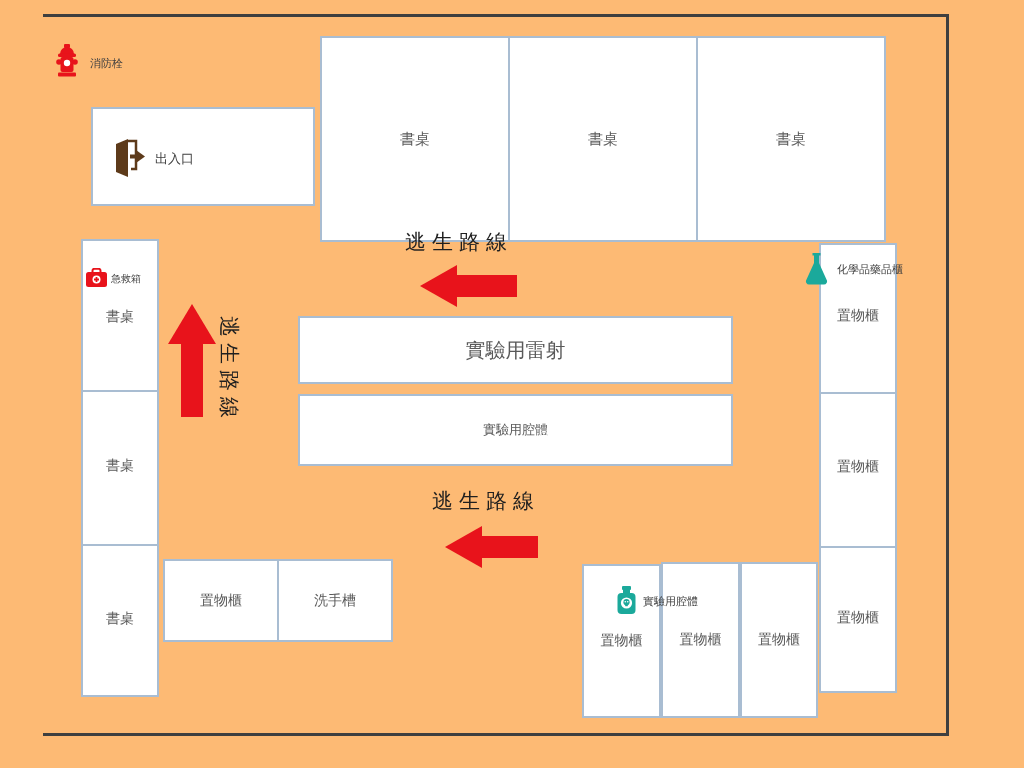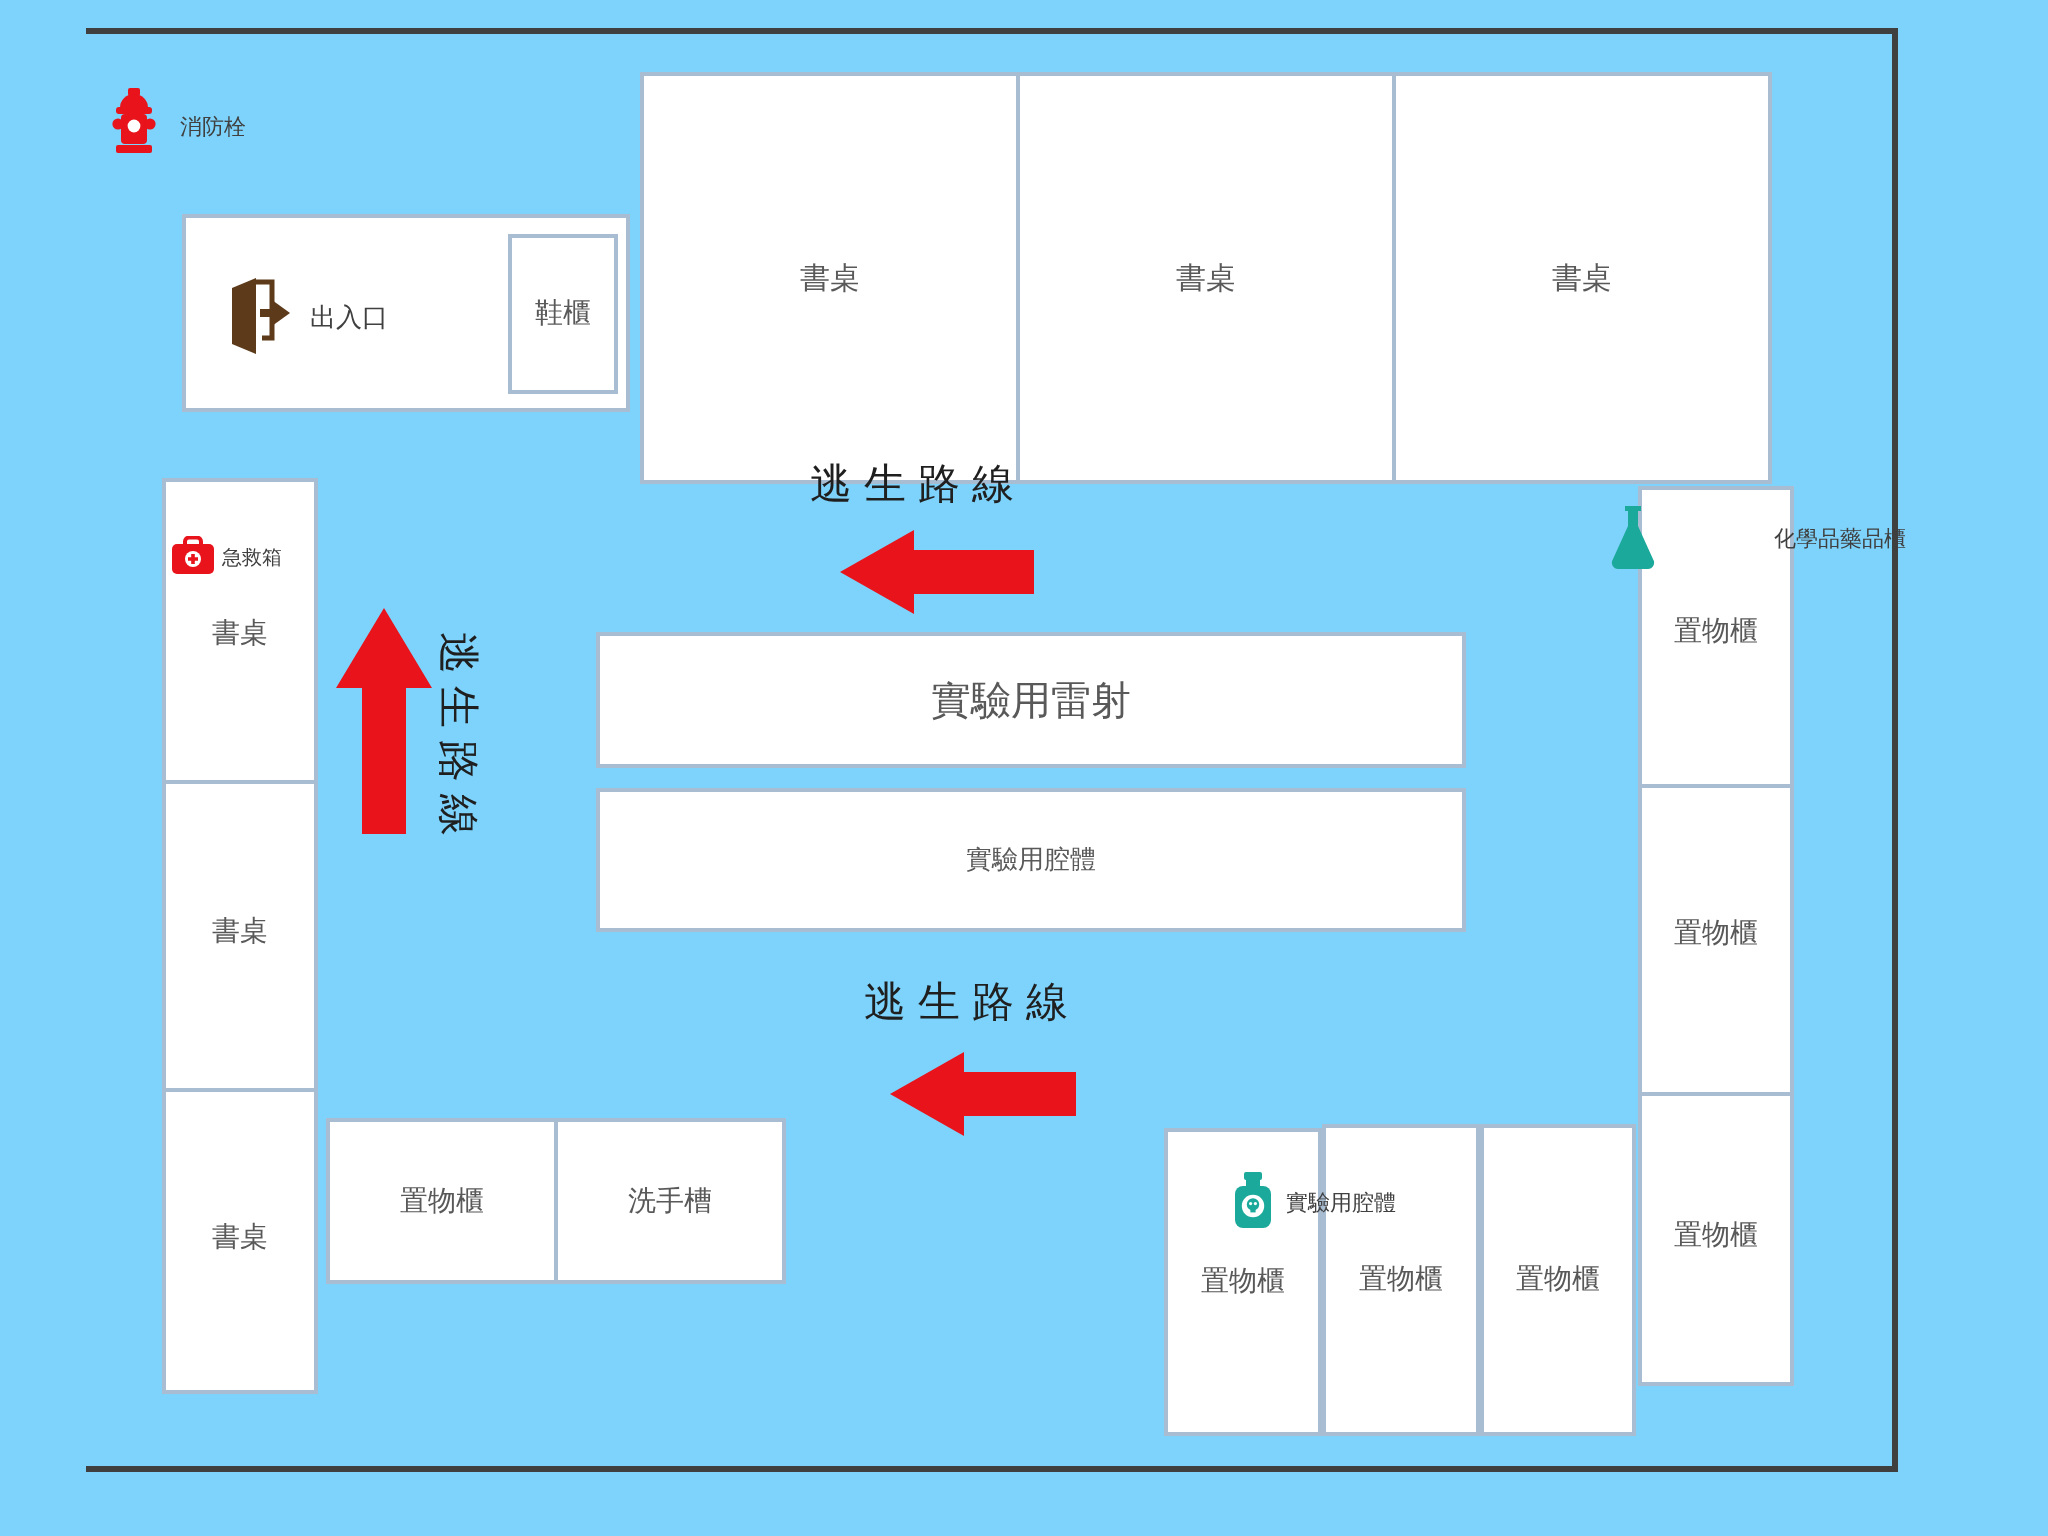--- a/index.html
+++ b/index.html
@@ -1,20 +1,20 @@
 <!DOCTYPE html>
 <html style="--line: #a9bdd2; --wall: #3f3f3f; --red: #e8131b; --teal: #1ba99b; --brown: #5d3a1a; --label: #595959; --dark: #1f1f1f;"><head>
 <meta charset="utf-8">
 <style>
   :root{
     --line:#a9bdd2; --wall:#3f3f3f; --red:#e8131b; --teal:#1ba99b;
     --brown:#5d3a1a; --label:#595959; --dark:#1f1f1f;
   }
   html,body{margin:0;padding:0;background:#fff;}
-  .stage{position:relative;width:1024px;height:768px;background:#7dd3fc;overflow:hidden;
+  .stage{position:relative;width:1024px;height:768px;background:#fdba74;overflow:hidden;
          font-family:Liberation Sans, sans-serif;}
   .abs{position:absolute;}
   .box{position:absolute;border:2px solid var(--line);background:#fff;box-sizing:border-box;}
   .wall{position:absolute;background:var(--wall);}
   .cellwrap{display:flex;width:100%;height:100%;}
   .cell{flex:1;display:flex;align-items:center;justify-content:center;font-size:15px;color:var(--label);}
   .vdiv{width:2px;background:var(--line);}
   .hdiv{position:absolute;left:0;width:100%;height:2px;background:var(--line);}
   .ctr{display:flex;align-items:center;justify-content:center;}
   .esc{font-size:21px;color:var(--dark);letter-spacing:6px;white-space:nowrap;font-weight:500;}
@@ -54,23 +54,20 @@
   <div class="box" style="left:91px;top:107px;width:224px;height:99px;"></div>
   <div class="abs" style="left:114px;top:139px;color:var(--brown);">
     <svg width="32" height="38" viewBox="0 0 32 38" fill="currentColor">
       <path d="M2 5 L14 0 V38 L2 33 Z"></path>
       <path d="M14 2 h8 v28 h-5" fill="none" stroke="#5d3a1a" stroke-width="2.5"></path>
       <rect x="16" y="15.5" width="7" height="4"></rect>
       <path d="M22 11 l9 6.5 -9 6.5 z"></path>
     </svg>
   </div>
   <div class="abs" style="left:155px;top:150px;font-size:13px;color:#404040;">出入口</div>
-  <div class="box ctr" style="left:254px;top:117px;width:55px;height:80px;">
-    <span style="font-size:14px;color:var(--label);">鞋櫃</span>
-  </div>
 
   <div class="box" style="left:320px;top:36px;width:566px;height:206px;">
     <div class="cellwrap">
       <div class="cell">
           <span>書桌</span>
         </div>
       <div class="vdiv"></div>
       <div class="cell">
           <span>書桌</span>
         </div>
@@ -115,21 +112,21 @@
 
   <div class="box" style="left:819px;top:243px;width:78px;height:450px;">
     <div class="hdiv" style="top:147px;"></div>
     <div class="hdiv" style="top:301px;"></div>
   </div>
   <div class="abs" style="left:804px;top:253px;color:var(--teal);">
     <svg width="25" height="34" viewBox="0 0 25 34" fill="currentColor">
       <path d="M8.5 0 h8 v2.5 h-1.5 v7.5 l7.6 16.8 a3.1 3.1 0 0 1 -2.8 4.7 H5.2 a3.1 3.1 0 0 1 -2.8 -4.7 L10 10 V2.5 H8.5 Z"></path>
     </svg>
   </div>
-  <div class="abs small-lbl" style="left:887px;top:262px;text-align:center;">化學品藥品櫃</div>
+  <div class="abs small-lbl" style="left:837px;top:262px;text-align:center;">化學品藥品櫃</div>
   <div class="cab-lbl" style="left:819px;top:307px;width:78px;">置物櫃</div>
   <div class="cab-lbl" style="left:819px;top:458px;width:78px;">置物櫃</div>
   <div class="cab-lbl" style="left:819px;top:609px;width:78px;">置物櫃</div>
 
   <div class="abs esc" style="left:432px;top:487px;">逃生路線</div>
   <div class="head-left" style="left:445px;top:526px;"></div>
   <div class="shaft" style="left:480px;top:536px;width:58px;height:22px;"></div>
 
   <div class="box" style="left:163px;top:559px;width:230px;height:83px;">
     <div class="cellwrap">

